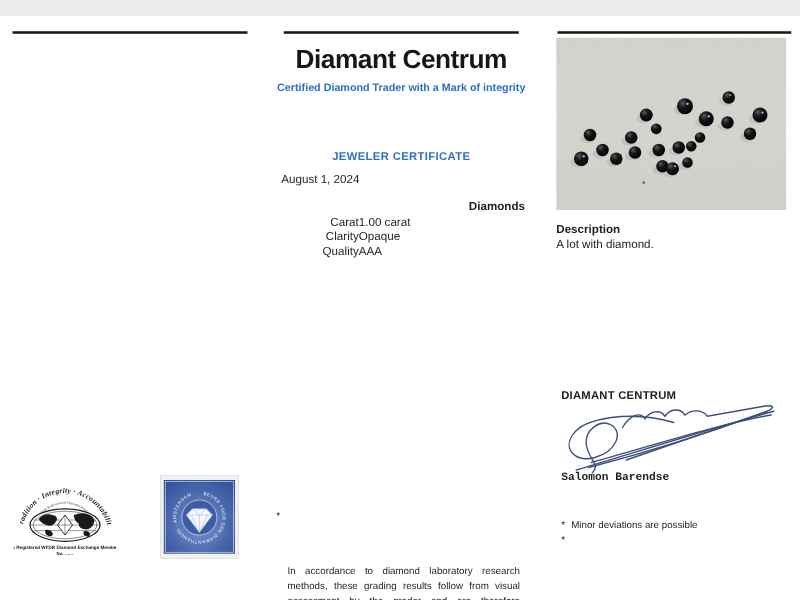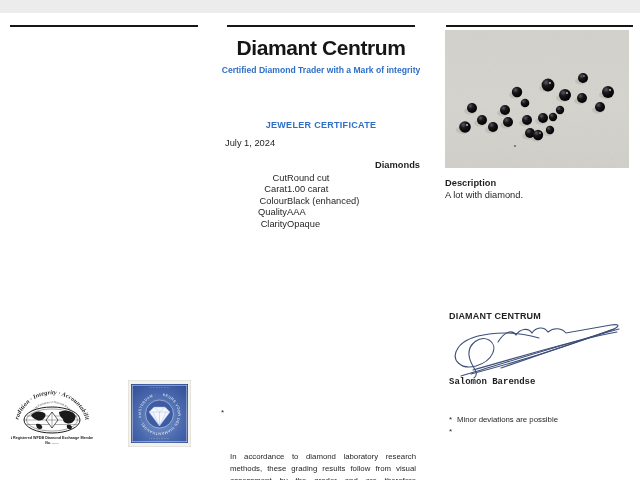--- a/index.html
+++ b/index.html
@@ -53,43 +53,35 @@
 
   <div id="top-strip" class="abs"></div>
 
   <div id="rule-left" class="abs rule"></div>
   <div id="rule-center" class="abs rule"></div>
   <div id="rule-right" class="abs rule"></div>
 
   <div id="title" class="abs">Diamant Centrum</div>
   <div id="cert-heading" class="abs">JEWELER CERTIFICATE</div>
   <div id="subtitle" class="abs">Certified Diamond Trader with a Mark of integrity</div>
-  <div id="date" class="abs">July 1,  2024</div>
+  <div id="date" class="abs">August 1,  2024</div>
 
   <div id="details" class="abs">
     <div class="heading">Diamonds</div>
     <div class="row">
-      <span class="lbl">Cut</span>
-      <span class="val">Round cut</span>
-    </div>
-    <div class="row">
       <span class="lbl">Carat</span>
       <span class="val">1.00 carat</span>
     </div>
     <div class="row">
-      <span class="lbl">Colour</span>
-      <span class="val">Black (enhanced)</span>
+      <span class="lbl">Clarity</span>
+      <span class="val">Opaque</span>
     </div>
     <div class="row">
       <span class="lbl">Quality</span>
       <span class="val">AAA</span>
-    </div>
-    <div class="row">
-      <span class="lbl">Clarity</span>
-      <span class="val">Opaque</span>
     </div>
   </div>
 
   <svg id="photo" class="abs" width="184" height="138" viewBox="0 0 184 138">
     <defs>
       <radialGradient id="stoneG" cx="35%" cy="30%" r="75%">
         <stop offset="0%" stop-color="#5a5a5e"></stop>
         <stop offset="38%" stop-color="#17171b"></stop>
         <stop offset="100%" stop-color="#000"></stop>
       </radialGradient>

